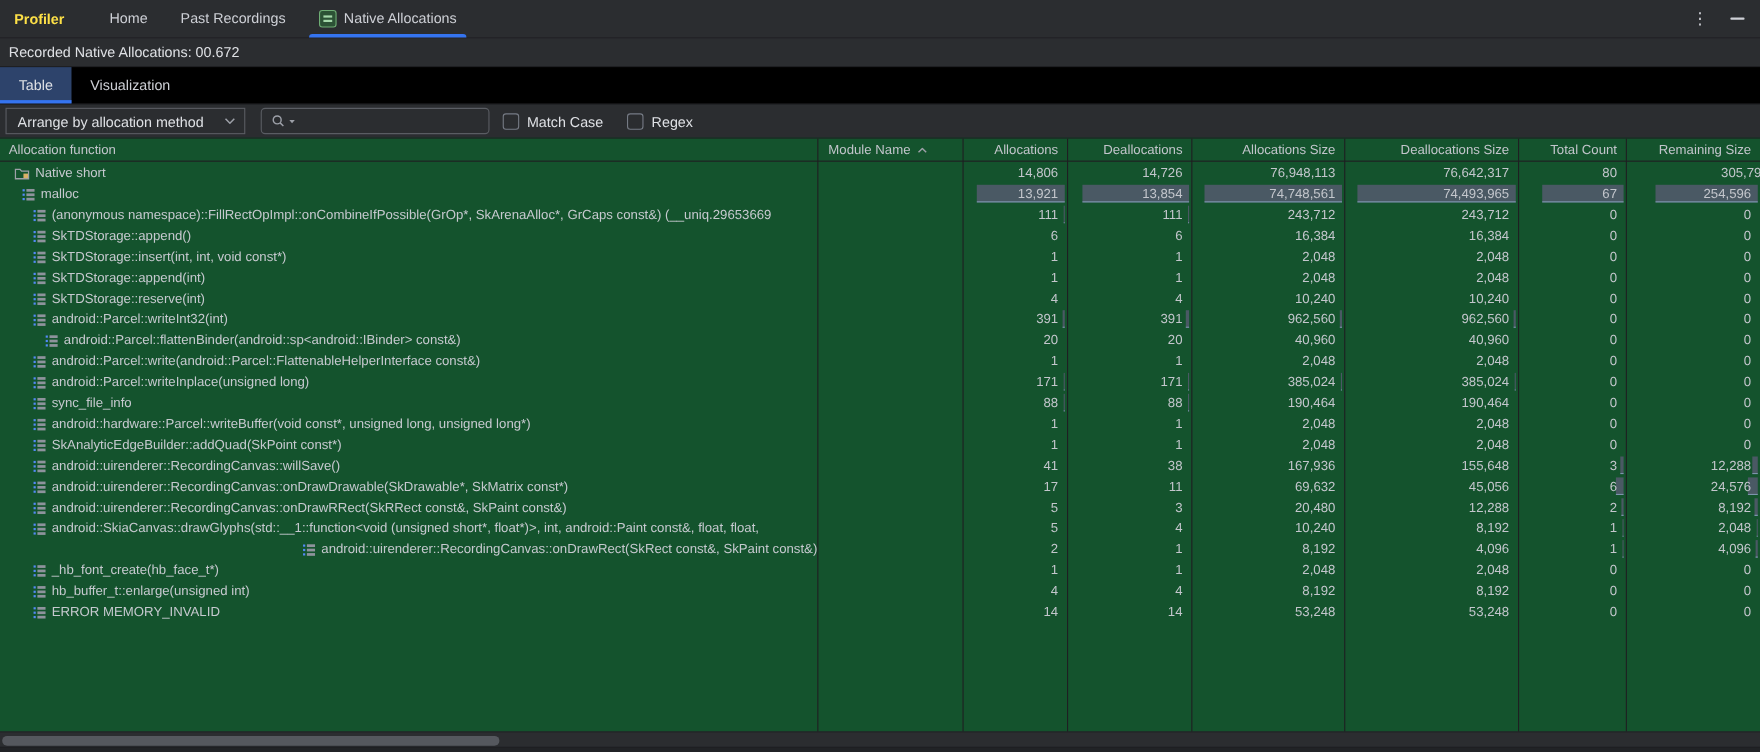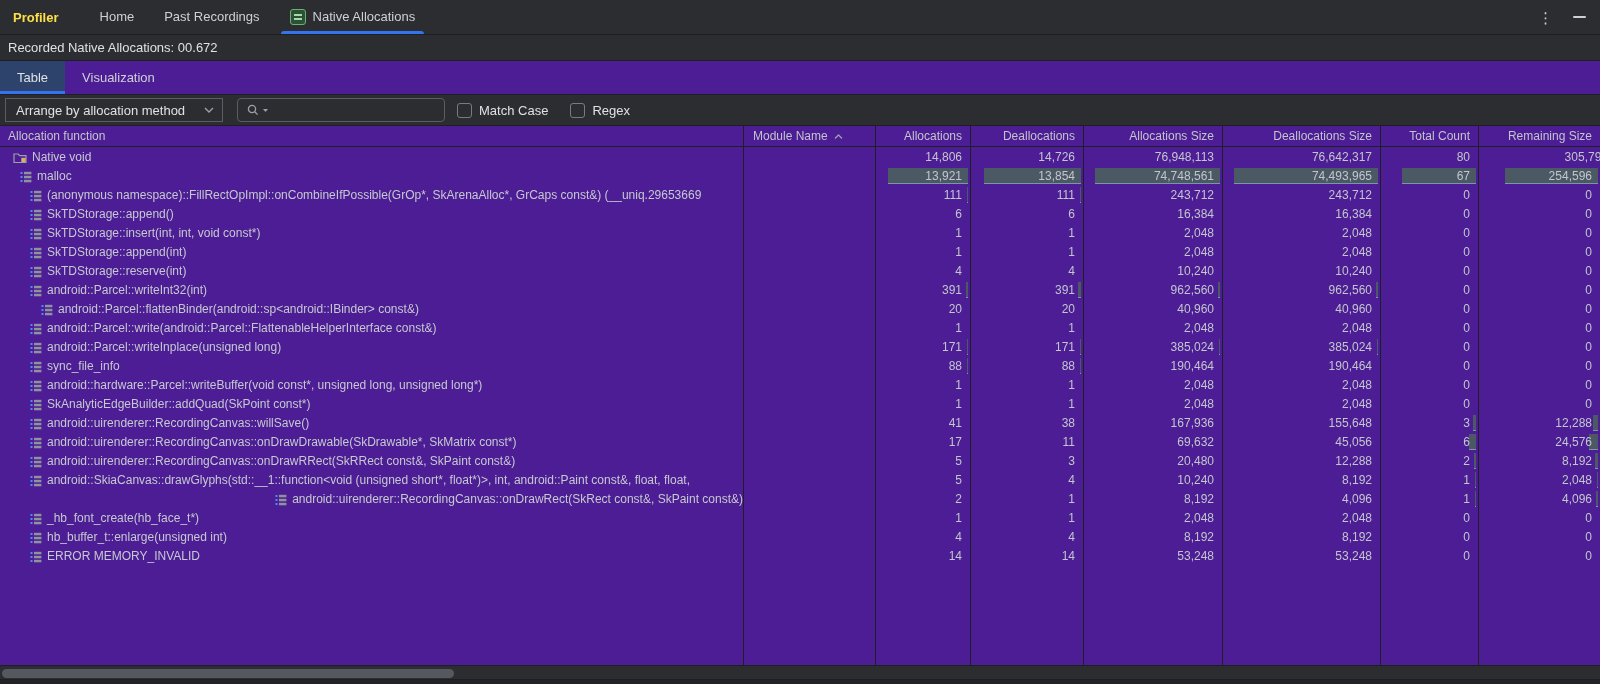--- a/index.html
+++ b/index.html
@@ -39,21 +39,21 @@
   .hide-dash { width:13px; height:2px; background:#ced0d6; border-radius:1px; }
   
   .statusbar {
     position:absolute; left:0; top:35px; width:1600px; height:26px;
     display:flex; align-items:center; padding-left:8px;
     background:#2b2d30; border-bottom:1px solid #1e1f22; color:#dfe1e5;
   }
   
   .viewtabs {
     position:absolute; left:0; top:61px; width:1600px; height:34px;
-    display:flex; align-items:stretch; background:#4c1d95; border-bottom:1px solid #1e1f22;
+    display:flex; align-items:stretch; background:#000000; border-bottom:1px solid #1e1f22;
   }
   .vtab {
     position:relative; display:flex; align-items:center; padding:0 17px; color:#ced0d6; cursor:default;
   }
   .vtab.active { background:#2d436b; color:#dfe1e5; }
   .vtab.active::after {
     content:""; position:absolute; left:0; right:0; bottom:0; height:3px; background:#3574f0;
   }
   
   .toolbar {
@@ -76,21 +76,21 @@
   }
   .cb-group { display:flex; align-items:center; margin-left:12px; gap:7px; cursor:default; }
   .cb-group + .cb-group { margin-left:22px; }
   .checkbox {
     width:15px; height:15px; border:1px solid #767b85; border-radius:3px; background:transparent; flex:0 0 auto;
   }
   .cb-label { color:#dfe1e5; }
   
   .grid {
     position:absolute; left:0; top:125px; width:1600px; height:540px;
-    background:#4c1d95; border-top:1px solid #1e1f22; overflow:hidden;
+    background:#14532d; border-top:1px solid #1e1f22; overflow:hidden;
   }
   .ghead { position:absolute; left:0; top:0; width:1600px; height:21px; border-bottom:1px solid #1e1f22; }
   .hcell { position:absolute; top:0; height:21px; line-height:21px; font-size:12px; color:#c2c5cb; white-space:nowrap; }
   .hcell.num { text-align:right; }
   .sortarrow { display:inline-block; margin-left:6px; }
   .gbody { position:absolute; left:0; top:22px; width:1600px; }
   .grow { position:relative; height:19px; }
   .fcell {
     position:absolute; left:0; top:0; width:743px; height:19px; line-height:19px;
     white-space:nowrap; overflow:hidden; font-size:12px; color:#c6c9cf;
@@ -191,21 +191,21 @@
       </div>
     <div class="gbody" id="gbody">
         <div class="grow">
           <div class="fcell" style="padding-left: 13px;">
             <span class="icon">
               <svg width="14" height="13" viewBox="0 0 14 13">
   <path d="M1 3 h4.2 l1.4 1.6 H13 V11.5 H1 Z" fill="none" stroke="#9da0a8" stroke-width="1.2"></path>
   <rect x="8.3" y="6.8" width="4.2" height="4.2" fill="#d8b166"></rect>
               </svg>
             </span>
-            <span>Native void</span>
+            <span>Native short</span>
           </div>
           <div class="ncell" style="left: 875px; width: 95px;"><span class="val">14,806</span></div>
           <div class="ncell" style="left: 970px; width: 113px;"><span class="val">14,726</span></div>
           <div class="ncell" style="left: 1083px; width: 139px;"><span class="val">76,948,113</span></div>
           <div class="ncell" style="left: 1222px; width: 158px;"><span class="val">76,642,317</span></div>
           <div class="ncell" style="left: 1380px; width: 98px;"><span class="val">80</span></div>
           <div class="ncell" style="left: 1478px; width: 138px;"><span class="val">305,796</span></div>
         </div>
         <div class="grow">
           <div class="fcell" style="padding-left: 20px;">

